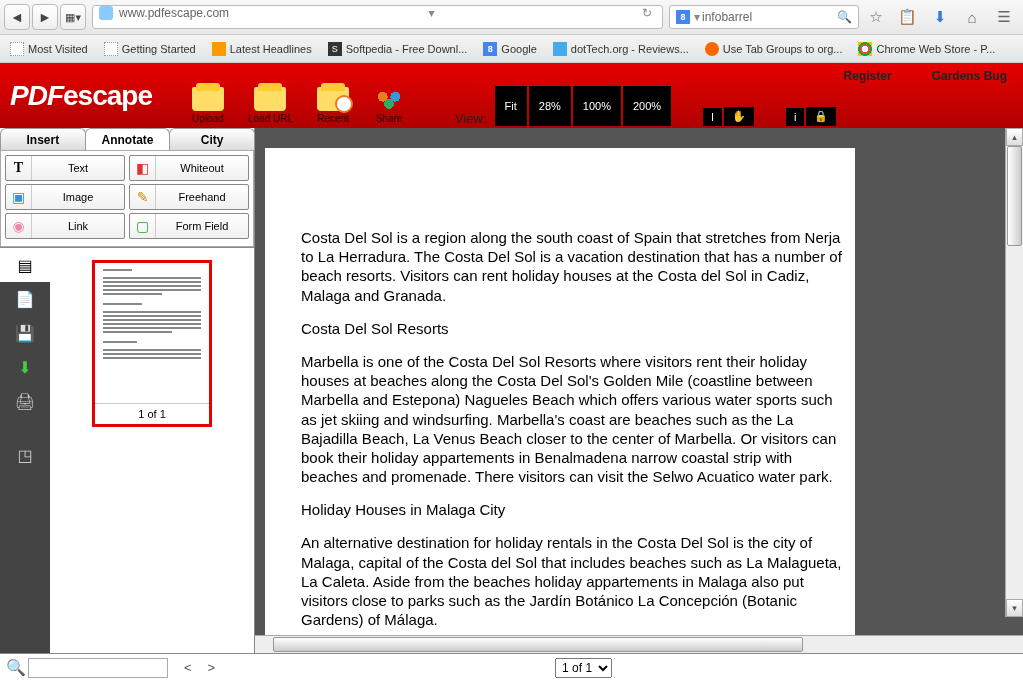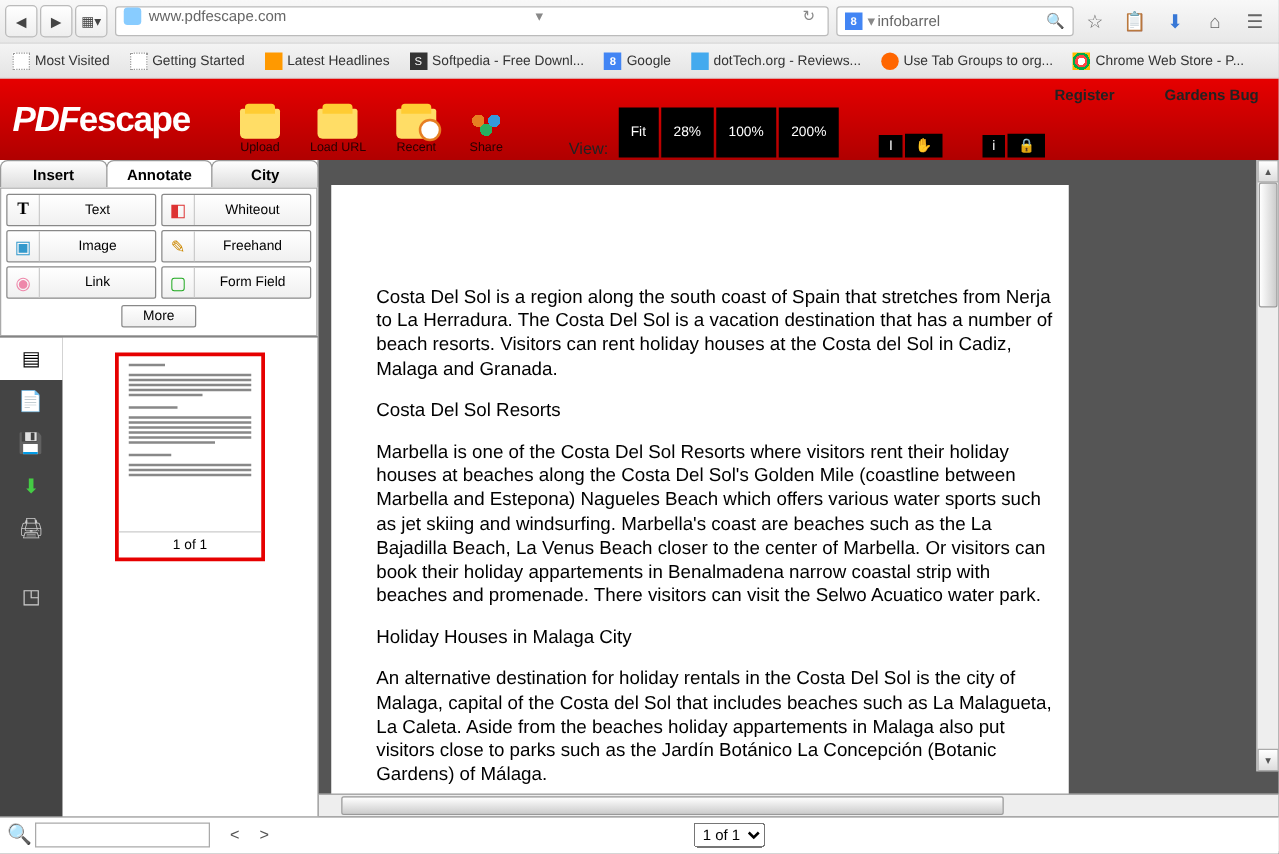--- a/index.html
+++ b/index.html
@@ -226,23 +226,20 @@
       <div class="tool-row">
         <div class="tool-cell">
             <span class="ticon" style="color:#e8a">◉</span>
             <span class="tlabel">Link</span>
           </div>
         <div class="tool-cell">
             <span class="ticon" style="color:#2a2">▢</span>
             <span class="tlabel">Form Field</span>
           </div>
       </div>
-      <div class="more-row">
-          <button class="more-btn">More</button>
-        </div>
     </div>
     <div class="thumb-area">
       <div class="side-icons">
         <div class="side-icon active">▤</div>
         <div class="side-icon" style="color:#f44">📄</div>
         <div class="side-icon" style="color:#48f">💾</div>
         <div class="side-icon" style="color:#4c4">⬇</div>
         <div class="side-icon" style="color:#ccc">🖨</div>
         <div style="height:20px"></div>
         <div class="side-icon" style="color:#ccc">◳</div>

